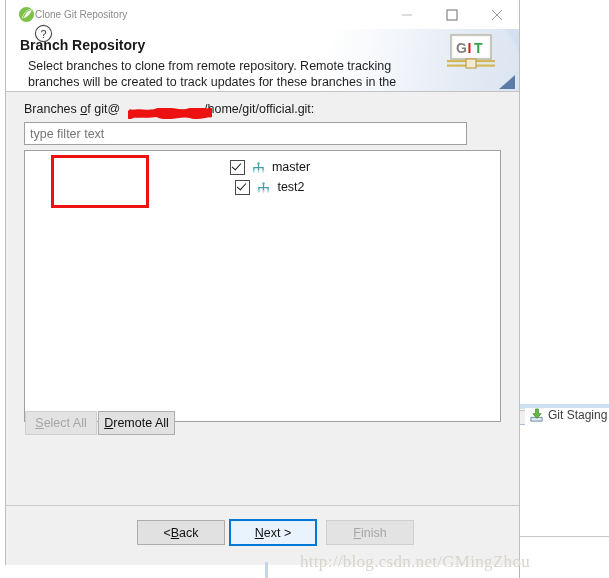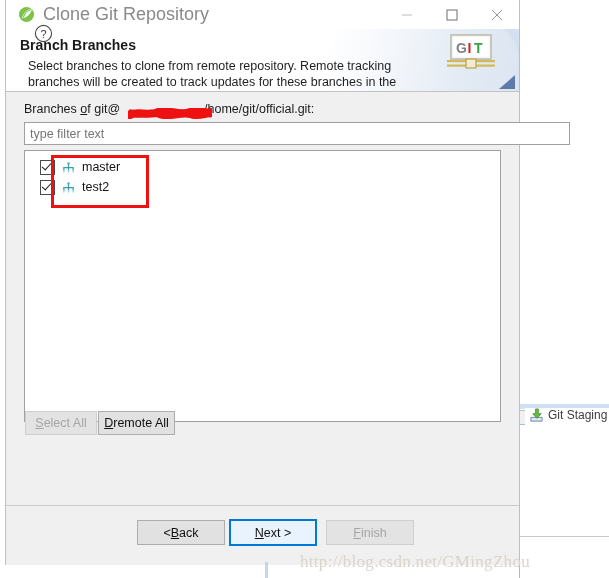--- a/index.html
+++ b/index.html
@@ -135,22 +135,22 @@
     display: flex;
     align-items: center;
   }
   .titlebar-icon {
     margin-left: 12px;
     width: 17px; height: 17px;
     flex: 0 0 auto;
     position: relative;
   }
   .titlebar-title {
-    margin-left: 8px;
-    font-size: 18px;
+    margin-left: 0;
+    font-size: 10px;
     color: #8a8a8a;
     white-space: nowrap;
   }
   .win-controls {
     position: absolute;
     right: 0; top: 0;
     height: 29px;
     display: flex;
     align-items: center;
   }
@@ -227,21 +227,21 @@
     left: 128px;
     top: 108px;
     width: 84px;
     height: 11px;
     z-index: 30;
     pointer-events: none;
   }
   .filter-input {
     position: absolute;
     left: 18px; top: 30px;
-    width: 546px; height: 23px;
+    width: 443px; height: 23px;
     background: #ffffff;
     border: 1px solid #a0a0a0;
     box-sizing: border-box;
     font-size: 12.5px;
     color: #7b7b7b;
     padding: 0 0 0 5px;
     line-height: 21px;
     font-family: "Liberation Sans", sans-serif;
     outline: none;
   }
@@ -253,20 +253,21 @@
     border: 1px solid #a0a0a0;
     box-sizing: border-box;
     overflow: hidden;
   }
   .branch-row {
     display: flex;
     align-items: center;
     height: 20px;
     padding-left: 15px;
     gap: 6px;
+    justify-content: center;
   }
   .branch-row .bname {
     font-size: 12.5px;
     color: #141414;
   }
   .cbox {
     width: 13px; height: 13px;
     border: 1px solid #4a4a4a;
     background: #ffffff;
     position: relative;
@@ -430,21 +431,21 @@
           <svg width="12" height="12">
             <line x1="1" y1="1" x2="11" y2="11" stroke="#9a9a9a" stroke-width="1"></line>
             <line x1="11" y1="1" x2="1" y2="11" stroke="#9a9a9a" stroke-width="1"></line>
           </svg>
         </div>
       </div>
     </div>
 
     <div class="header">
       <div class="header-swoosh"></div>
-      <div class="header-title">Branch Branches</div>
+      <div class="header-title">Branch Repository</div>
       <div class="header-desc">Select branches to clone from remote repository. Remote tracking branches will be created to track updates for these branches in the</div>
       <div class="git-logo">
         <svg width="52" height="38" viewBox="0 0 52 38">
           <rect x="6" y="1" width="40" height="24" fill="#f7f7f7" stroke="#b9b9a8" stroke-width="1.5"></rect>
           <rect x="8.5" y="3.5" width="35" height="19" fill="#ffffff"></rect>
           <text x="11" y="18.5" font-family="Liberation Sans, sans-serif" font-size="14" font-weight="bold" fill="#808080">G</text>
           <text x="22.5" y="18.5" font-family="Liberation Sans, sans-serif" font-size="14" font-weight="bold" fill="#cc2222">I</text>
           <text x="29" y="18.5" font-family="Liberation Sans, sans-serif" font-size="14" font-weight="bold" fill="#3aa34a">T</text>
           <rect x="2" y="26" width="48" height="2.2" fill="#d4b858"></rect>
           <rect x="2" y="30.5" width="48" height="2.2" fill="#d4b858"></rect>

